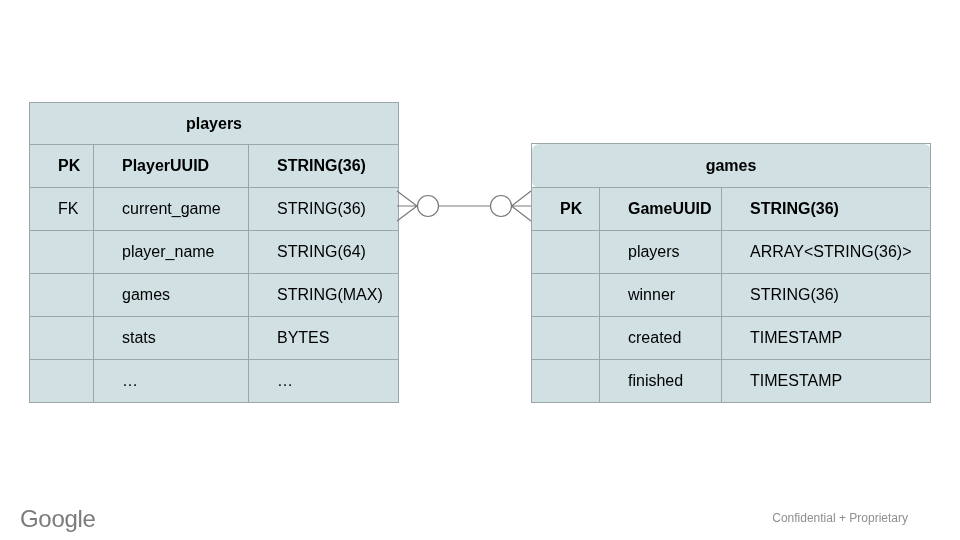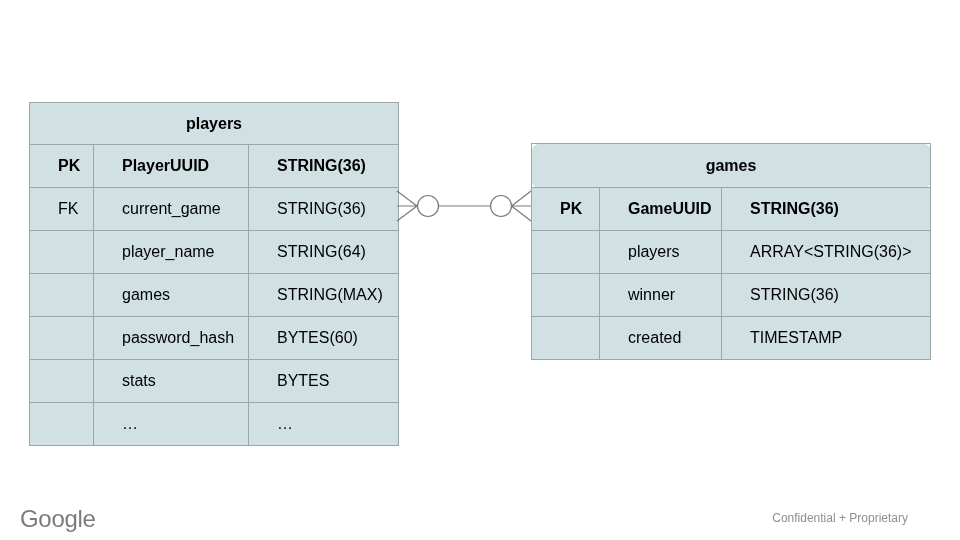--- a/index.html
+++ b/index.html
@@ -99,25 +99,20 @@
       <td>player_name</td>
       <td>STRING(64)</td>
     </tr>
     <tr>
       <td class="key"></td>
       <td>games</td>
       <td>STRING(MAX)</td>
     </tr>
     <tr>
       <td class="key"></td>
-      <td>password_hash</td>
-      <td>BYTES(60)</td>
-    </tr>
-    <tr>
-      <td class="key"></td>
       <td>stats</td>
       <td>BYTES</td>
     </tr>
     <tr>
       <td class="key"></td>
       <td>…</td>
       <td>…</td>
     </tr>
   </tbody>
     </table>
@@ -145,20 +140,25 @@
     <tr>
       <td class="key"></td>
       <td>winner</td>
       <td>STRING(36)</td>
     </tr>
     <tr>
       <td class="key"></td>
       <td>created</td>
       <td>TIMESTAMP</td>
     </tr>
+    <tr>
+      <td class="key"></td>
+      <td>finished</td>
+      <td>TIMESTAMP</td>
+    </tr>
   </tbody>
     </table>
 
   <svg class="connector" width="150" height="60" viewBox="0 0 150 60">
     <g>
       <path class="stroke" d="M7,15 L27,30 M7,30 L27,30 M7,45 L27,30"></path>
     </g>
     <circle class="stroke" cx="38" cy="30" r="10.5"></circle>
     <line class="stroke" x1="48.5" y1="30" x2="100.5" y2="30"></line>
     <circle class="stroke" cx="111" cy="30" r="10.5"></circle>

